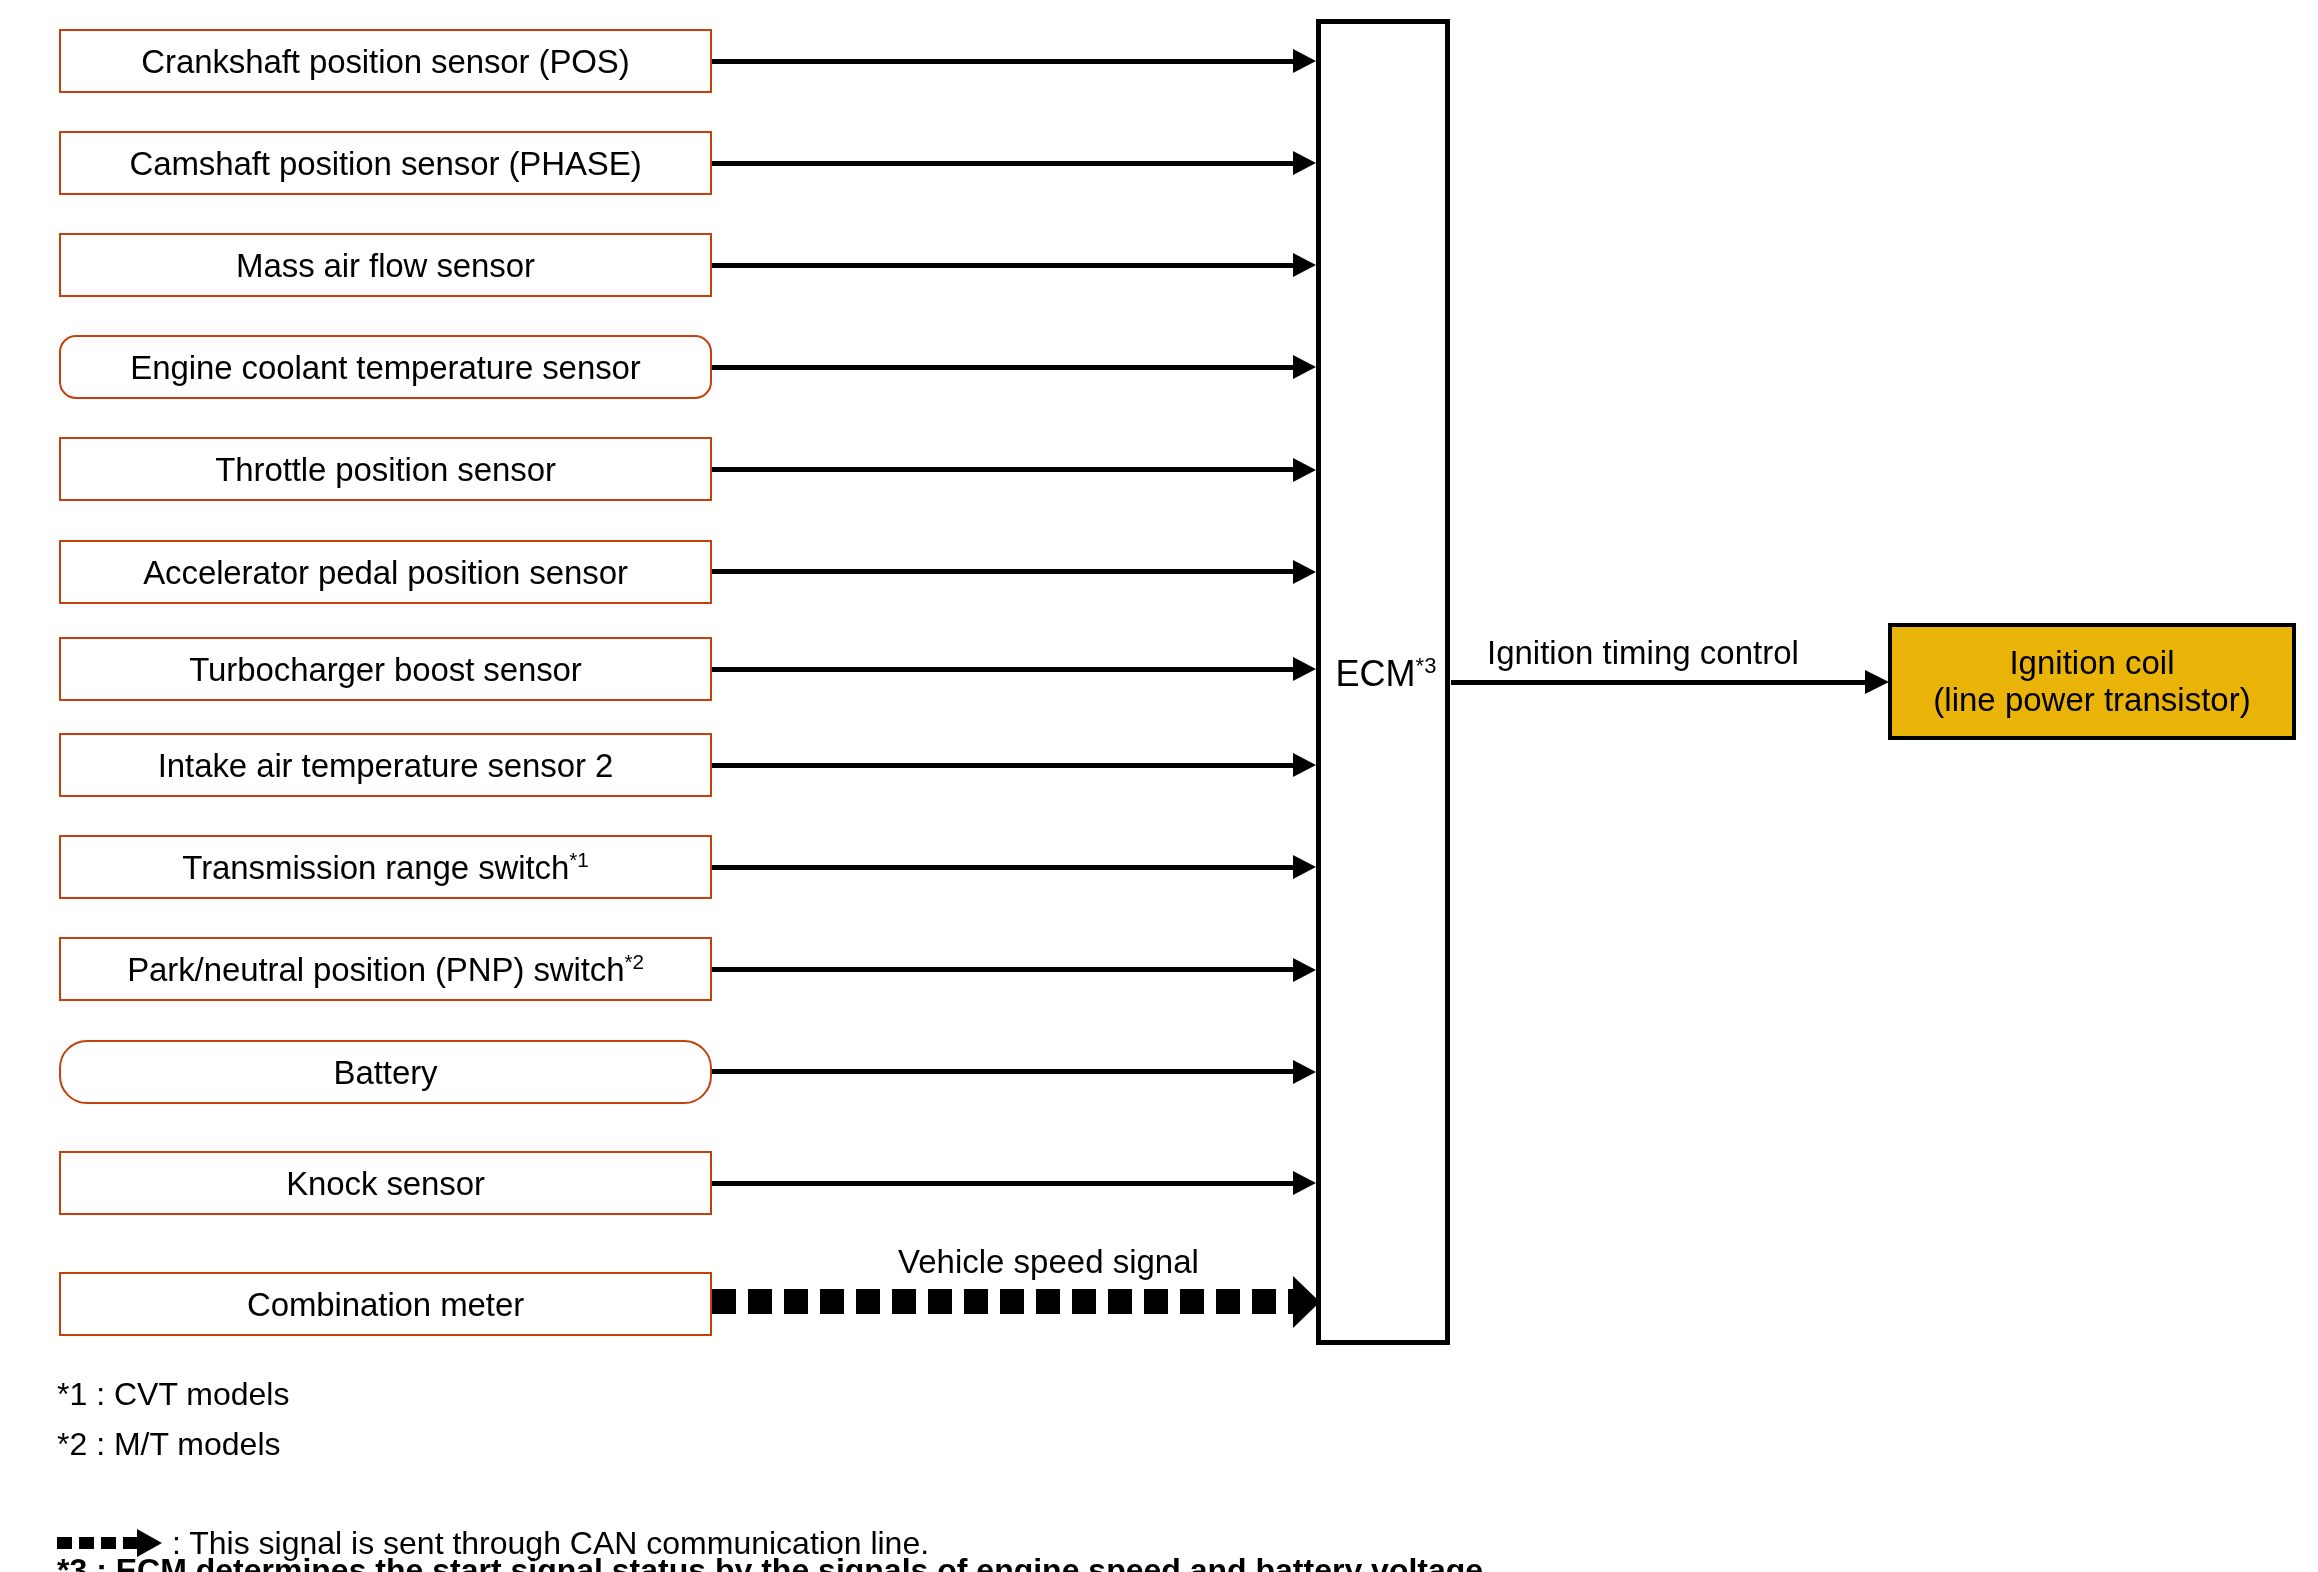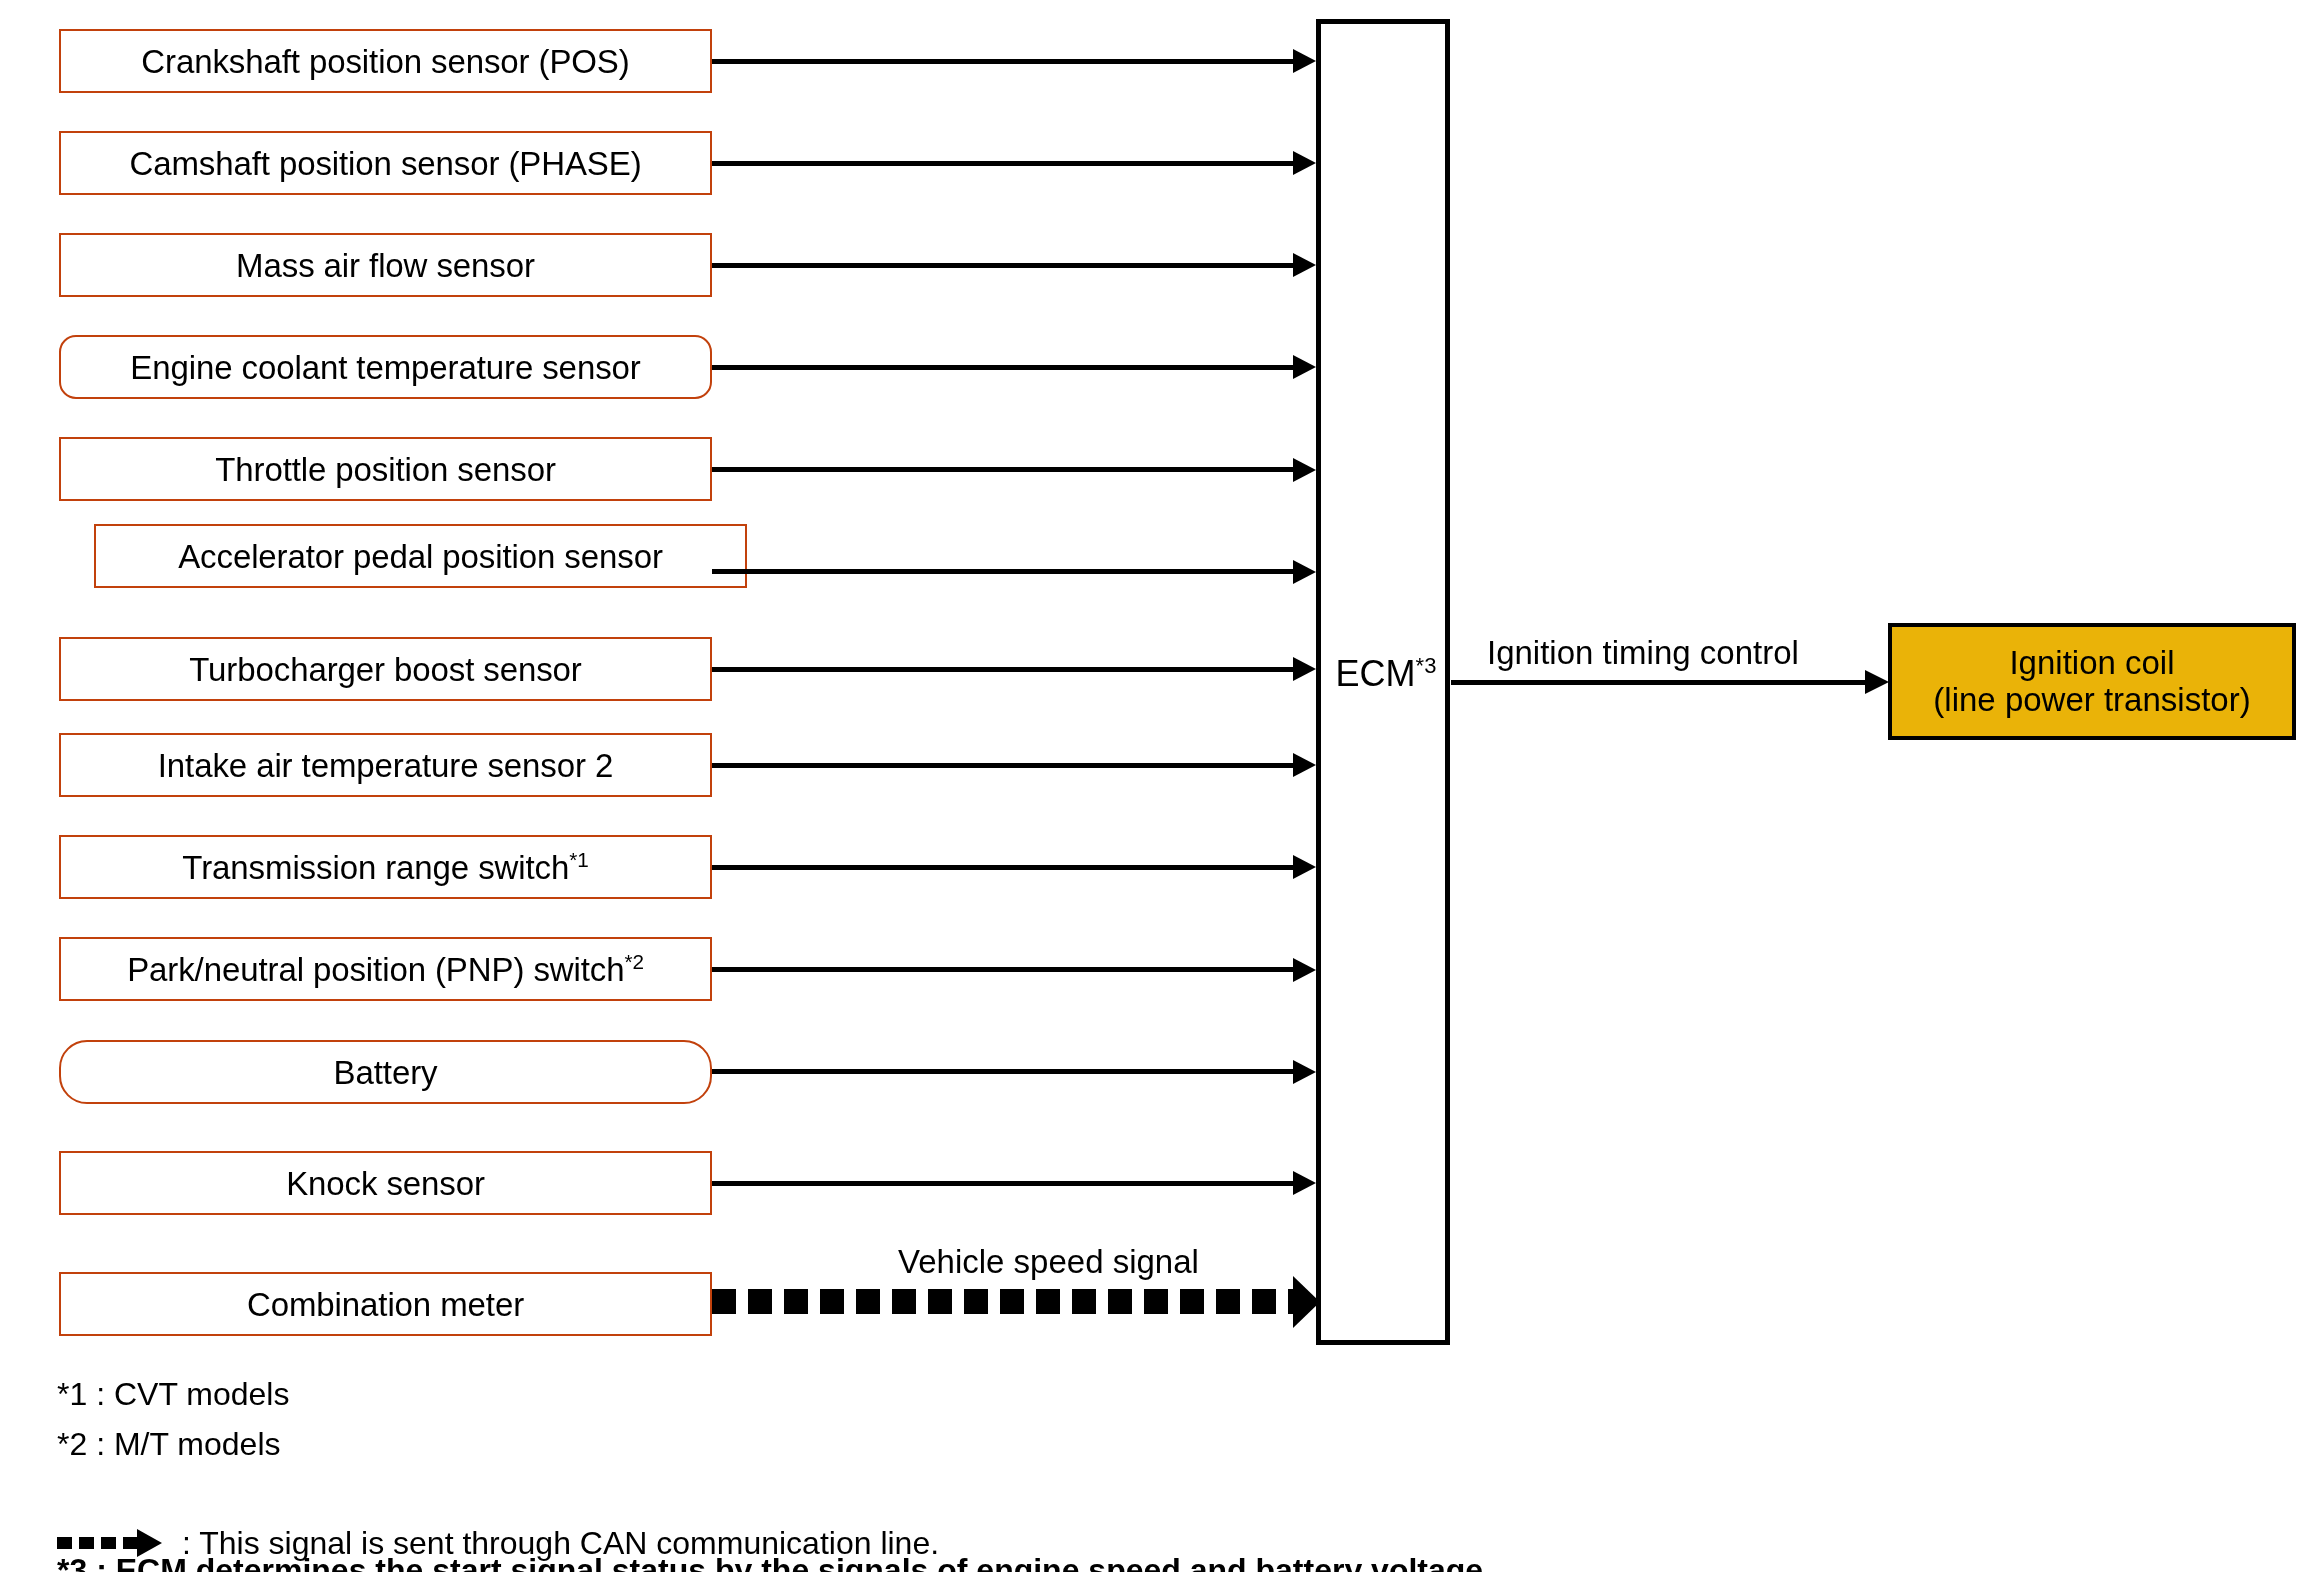--- a/index.html
+++ b/index.html
@@ -196,21 +196,21 @@
       #ffffff 22px
     );
   }
   #legend-can-head {
     width: 0;
     height: 0;
     border-top: 14.4px solid transparent;
     border-bottom: 14.4px solid transparent;
     border-left: 25px solid #000000;
   }
-  #legend-can-text { margin-left: 20px; }
+  #legend-can-text { margin-left: 10px; }
 </style>
 </head>
 <body>
 
 <div id="canvas">
 
   <div id="inputs-layer">
       <div class="sensor-box" style="top: 29px;">
         <div class="sensor-label">Crankshaft position sensor (POS)</div>
       </div>
@@ -229,21 +229,21 @@
       <div class="sensor-box" style="top: 335px; border-radius: 17px;">
         <div class="sensor-label">Engine coolant temperature sensor</div>
       </div>
       <div class="wire" style="top: 365px; width: 582px;"></div>
       <div class="arrowhead" style="left: 1293px; top: 355px;"></div>
       <div class="sensor-box" style="top: 437px;">
         <div class="sensor-label">Throttle position sensor</div>
       </div>
       <div class="wire" style="top: 467px; width: 582px;"></div>
       <div class="arrowhead" style="left: 1293px; top: 458px;"></div>
-      <div class="sensor-box" style="top: 524px; margin-left: 35px;">
+      <div class="sensor-box" style="top: 540px;">
         <div class="sensor-label">Accelerator pedal position sensor</div>
       </div>
       <div class="wire" style="top: 569px; width: 582px;"></div>
       <div class="arrowhead" style="left: 1293px; top: 560px;"></div>
       <div class="sensor-box" style="top: 637px;">
         <div class="sensor-label">Turbocharger boost sensor</div>
       </div>
       <div class="wire" style="top: 667px; width: 582px;"></div>
       <div class="arrowhead" style="left: 1293px; top: 657px;"></div>
       <div class="sensor-box" style="top: 733px;">

